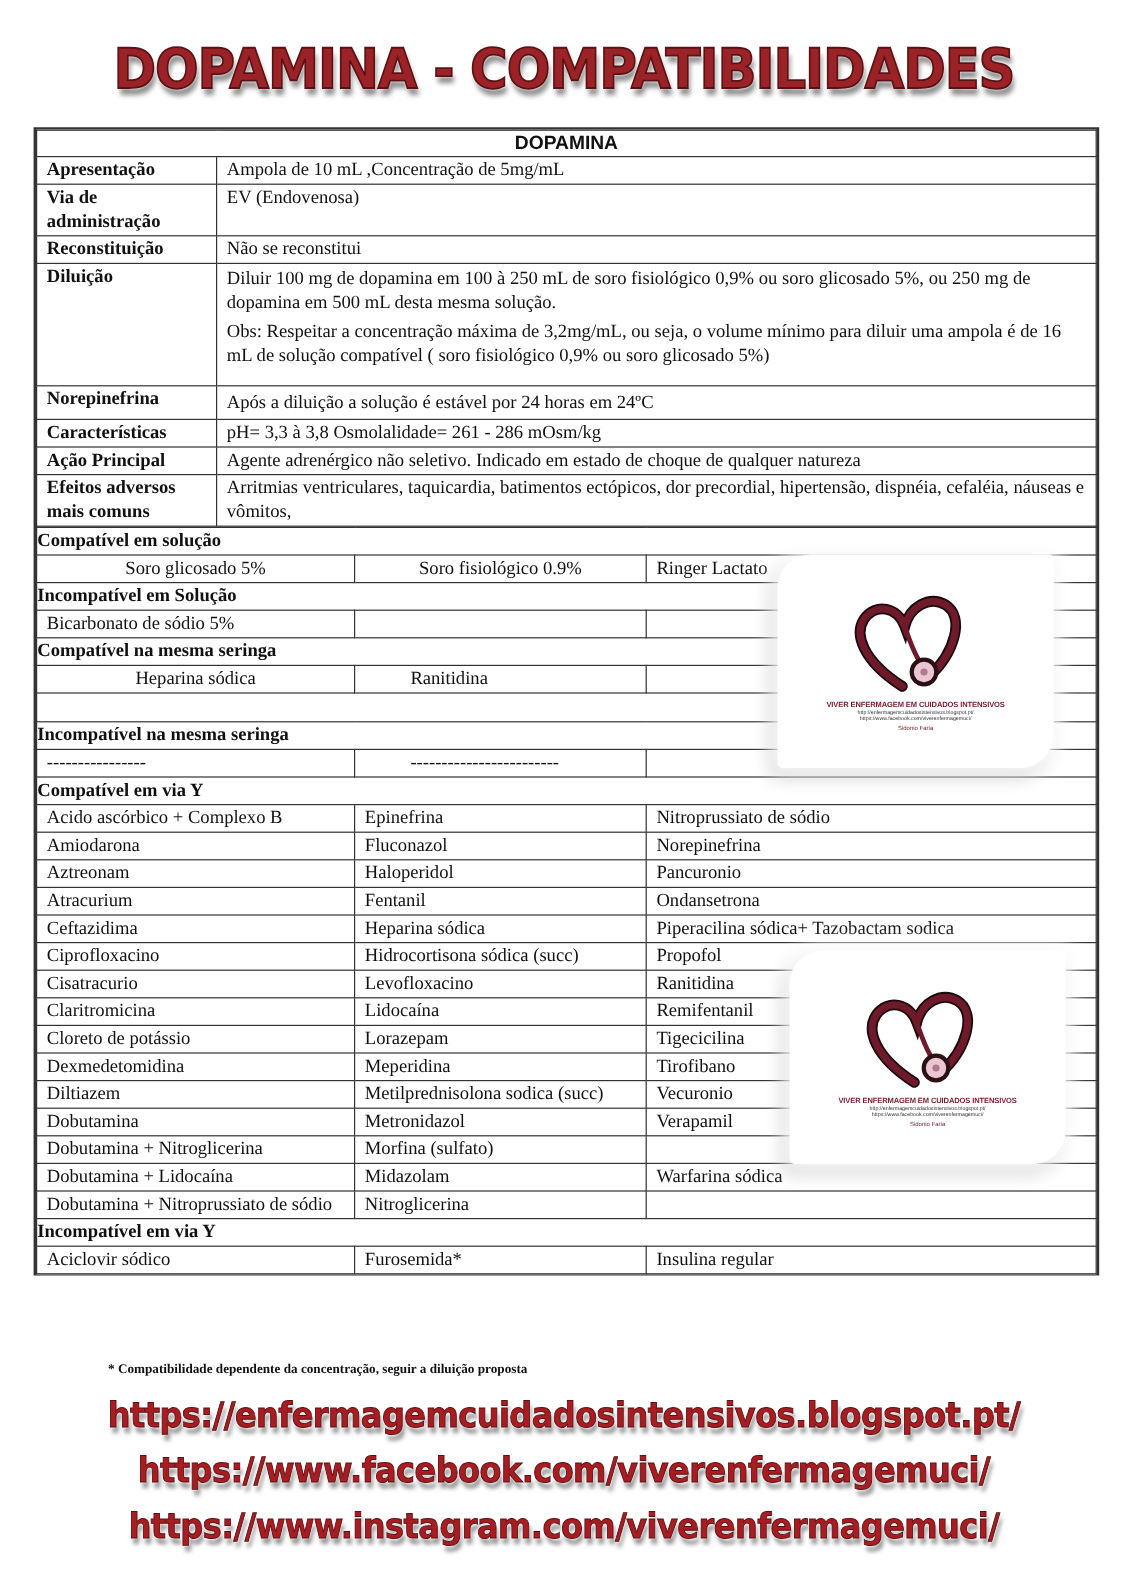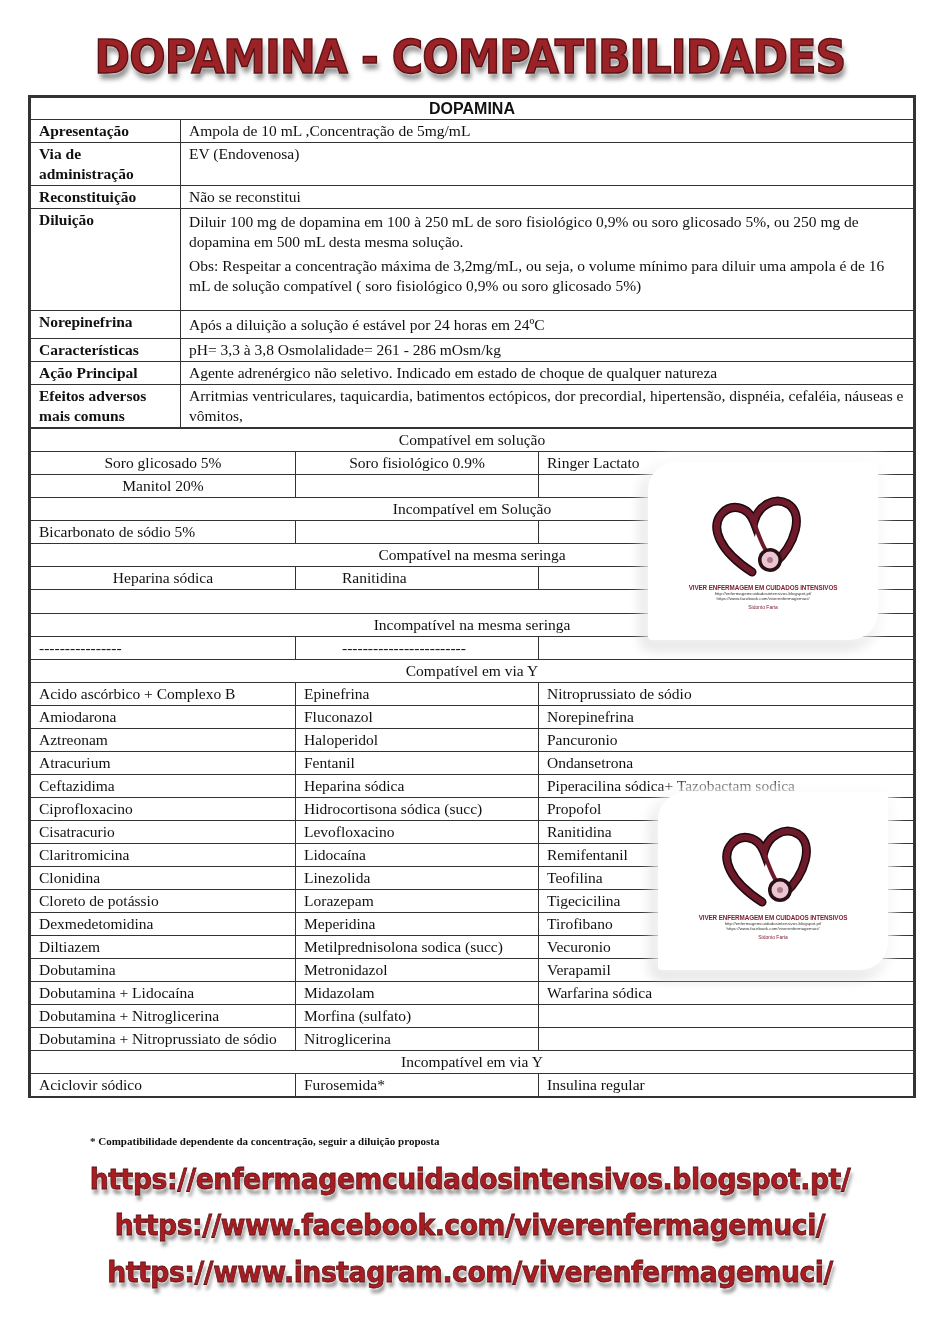--- a/index.html
+++ b/index.html
@@ -8,27 +8,27 @@
 
   .page-title {
     position: absolute; left: 0; top: 30px; width: 940px; text-align: center;
     font-family: "DejaVu Sans", sans-serif; font-weight: bold; font-size: 46px;
     letter-spacing: -1px; color: #9b2226;
     -webkit-text-stroke: 1.5px #5a1214;
     text-shadow: 0 0 2px #fff, 0 0 3px #fff, 2px 6px 5px rgba(0,0,0,0.45);
     transform: scaleX(0.93);
   }
 
-  .sheet { position: absolute; left: 28px; top: 95px; width: 888px; border: 2px solid #333; border-bottom-width: 1.5px; }
+  .sheet { position: absolute; left: 28px; top: 106px; width: 888px; border: 2px solid #333; border-bottom-width: 1.5px; }
   table { border-collapse: collapse; width: 100%; table-layout: fixed; }
   td { border: 1.5px solid #333; font-size: 15.5px; line-height: 20px; padding: 1px 8px; vertical-align: top; }
   .drug-head { text-align: center; font-family: "Liberation Sans", sans-serif; font-weight: bold; font-size: 16px; padding: 1px 0 0 0; height: 22px; }
   .lbl { font-weight: bold; font-size: 15.5px; padding-left: 8px; }
   .val p + p { margin-top: 4px; }
-  .sec { text-align: center; font-weight: normal; padding: 1px 0; height: 22px; }
+  .sec { text-align: left; font-weight: bold; padding: 1px 0; height: 22px; }
   .c { text-align: center; margin-top: 20px; }
   .r td { height: 22px; }
   .blank td { height: 24px; }
 
   .logo {
     position: absolute; width: 230px; height: 178px; background: #fff;
     border-radius: 28px 4px 28px 4px;
     box-shadow: 0 0 14px 6px rgba(255,255,255,0.9), -4px 6px 14px rgba(0,0,0,0.28);
     display: flex; flex-direction: column; align-items: center; justify-content: center;
   }
@@ -123,25 +123,20 @@
 
     <tbody>
         <tr>
           <td colspan="3" class="sec">Compatível em solução</td>
         </tr>
     <tr class="r">
       <td class="c">Soro glicosado 5%</td>
       <td class="c">Soro fisiológico 0.9%</td>
       <td>Ringer Lactato</td>
     </tr>
-    <tr class="r">
-      <td class="c">Manitol 20%</td>
-      <td></td>
-      <td></td>
-    </tr>
 
     <tr>
           <td colspan="3" class="sec">Incompatível em Solução</td>
         </tr>
     <tr class="r">
       <td>Bicarbonato de sódio  5%</td>
       <td></td>
       <td></td>
     </tr>
 
@@ -205,53 +200,48 @@
           <td>Cisatracurio</td>
           <td>Levofloxacino</td>
           <td>Ranitidina</td>
         </tr>
         <tr class="r">
           <td>Claritromicina</td>
           <td>Lidocaína</td>
           <td>Remifentanil</td>
         </tr>
         <tr class="r">
-          <td>Clonidina</td>
-          <td>Linezolida</td>
-          <td>Teofilina</td>
-        </tr>
-        <tr class="r">
           <td>Cloreto de potássio</td>
           <td>Lorazepam</td>
           <td>Tigecicilina</td>
         </tr>
         <tr class="r">
           <td>Dexmedetomidina</td>
           <td>Meperidina</td>
           <td>Tirofibano</td>
         </tr>
         <tr class="r">
           <td>Diltiazem</td>
           <td>Metilprednisolona sodica (succ)</td>
           <td>Vecuronio</td>
         </tr>
         <tr class="r">
           <td>Dobutamina</td>
           <td>Metronidazol</td>
           <td>Verapamil</td>
         </tr>
         <tr class="r">
+          <td>Dobutamina + Nitroglicerina</td>
+          <td>Morfina (sulfato)</td>
+          <td></td>
+        </tr>
+        <tr class="r">
           <td>Dobutamina + Lidocaína</td>
           <td>Midazolam</td>
           <td>Warfarina sódica</td>
-        </tr>
-        <tr class="r">
-          <td>Dobutamina + Nitroglicerina</td>
-          <td>Morfina (sulfato)</td>
-          <td></td>
         </tr>
         <tr class="r">
           <td>Dobutamina + Nitroprussiato de sódio</td>
           <td>Nitroglicerina</td>
           <td></td>
         </tr>
       </tbody>
 
     <tbody>
         <tr>

